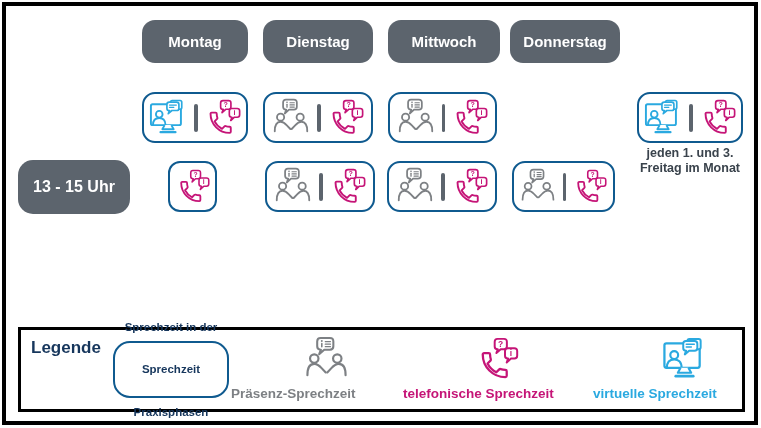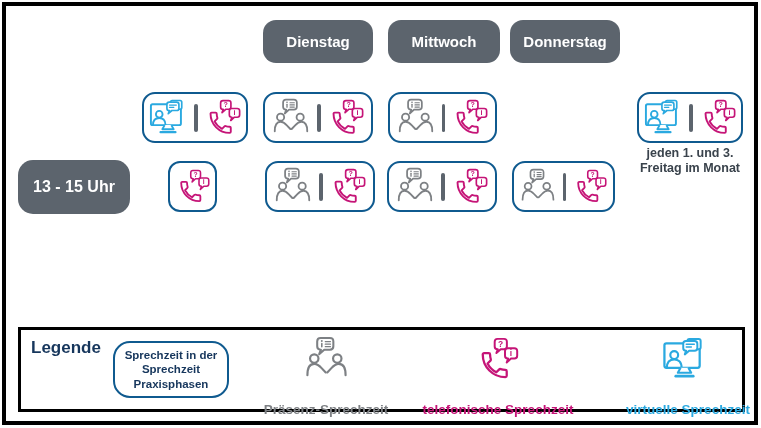--- a/index.html
+++ b/index.html
@@ -16,22 +16,22 @@
   .divider{width:3.5px;height:28px;background:#5c646d;border-radius:2px;}
   .ic{display:block;}
   .note{position:absolute;left:627px;top:146px;width:126px;text-align:center;
         color:#3a434c;font-weight:bold;font-size:12.5px;line-height:1.22;}
   .legend{position:absolute;left:18px;top:327px;width:727px;height:85px;
           border:3.5px solid #000;box-sizing:border-box;background:#fff;}
   .legend-title{position:absolute;left:10px;top:8px;font-size:17px;font-weight:bold;color:#16365c;}
   .legend-pill{position:absolute;left:92px;top:11px;width:116px;height:57px;
                border:2.6px solid #0f5a8f;border-radius:17px;box-sizing:border-box;
                display:flex;flex-direction:column;align-items:center;justify-content:center;
-               color:#16365c;font-weight:bold;font-size:11.5px;line-height:1.25;text-align:center;}
-  .legend-label{position:absolute;top:72px;width:190px;text-align:center;
+               color:#16365c;font-weight:bold;font-size:11.5px;line-height:1.25;text-align:center;gap:28px;}
+  .legend-label{position:absolute;top:56px;width:190px;
                 font-weight:bold;font-size:13.5px;}
   .lab-presence{left:210px;color:#7d8084;}
   .lab-phone{left:382px;color:#c51477;}
   .lab-virtual{left:572px;color:#2aa9e0;}
   .lg-ic{position:absolute;}
 </style>
 </head>
 <body>
 
 <svg width="0" height="0" style="position:absolute" aria-hidden="true">
@@ -67,20 +67,23 @@
       <path d="M25.5 5q-2.8 0-2.8 2.8v4.4q0 2.8 2.8 2.8h.2l-1.4 3.8 4.4-3.8h5.6q2.8 0 2.8-2.8V7.8Q37.1 5 34.3 5z" fill="#fff" stroke="#2aa9e0" stroke-width="2" stroke-linejoin="round"></path>
       <path d="M25.8 8.4H34M25.8 11.2H31" stroke="#2aa9e0" stroke-width="1.5" stroke-linecap="round"></path>
       <path d="M20 32.5l-2.8 5h13.6l-2.8-5" fill="#fff" stroke="#2aa9e0" stroke-width="2.2" stroke-linejoin="round"></path>
       <path d="M15 41h18" stroke="#2aa9e0" stroke-width="2.6" stroke-linecap="round"></path>
     </symbol>
   </defs>
 </svg>
 
 <div class="stage">
 
+  <div class="pill day" style="left:142px;top:20px;width:106px;height:43px">
+      <span>Montag</span>
+    </div>
   <div class="pill day" style="left:388px;top:20px;width:112px;height:43px">
       <span>Mittwoch</span>
     </div>
   <div class="pill day" style="left:263px;top:20px;width:110px;height:43px">
       <span>Dienstag</span>
     </div>
   <div class="pill day" style="left:510px;top:20px;width:110px;height:43px">
       <span>Donnerstag</span>
     </div>
 

